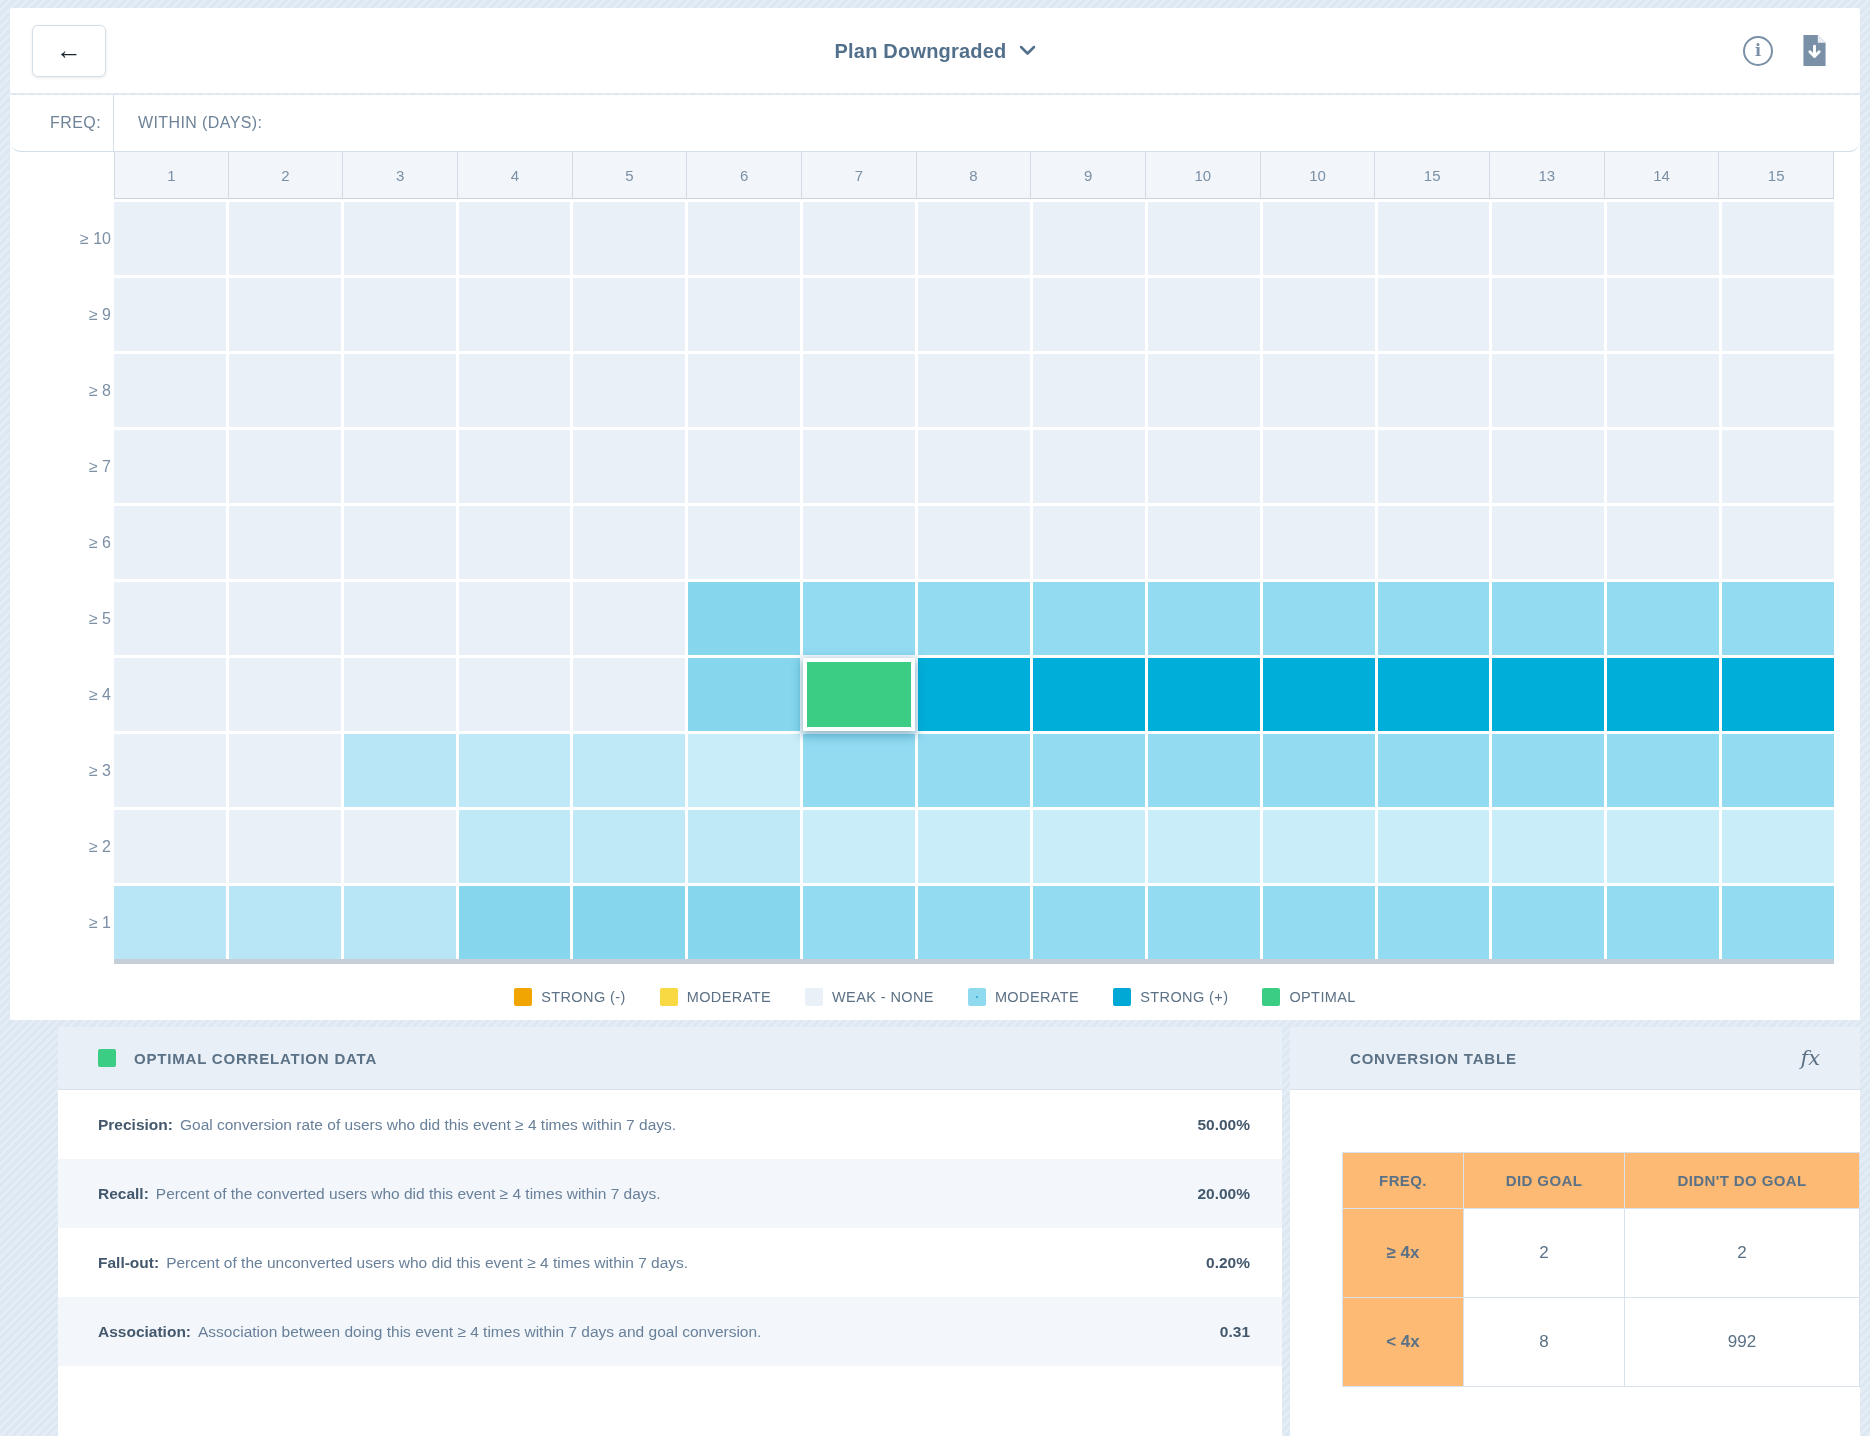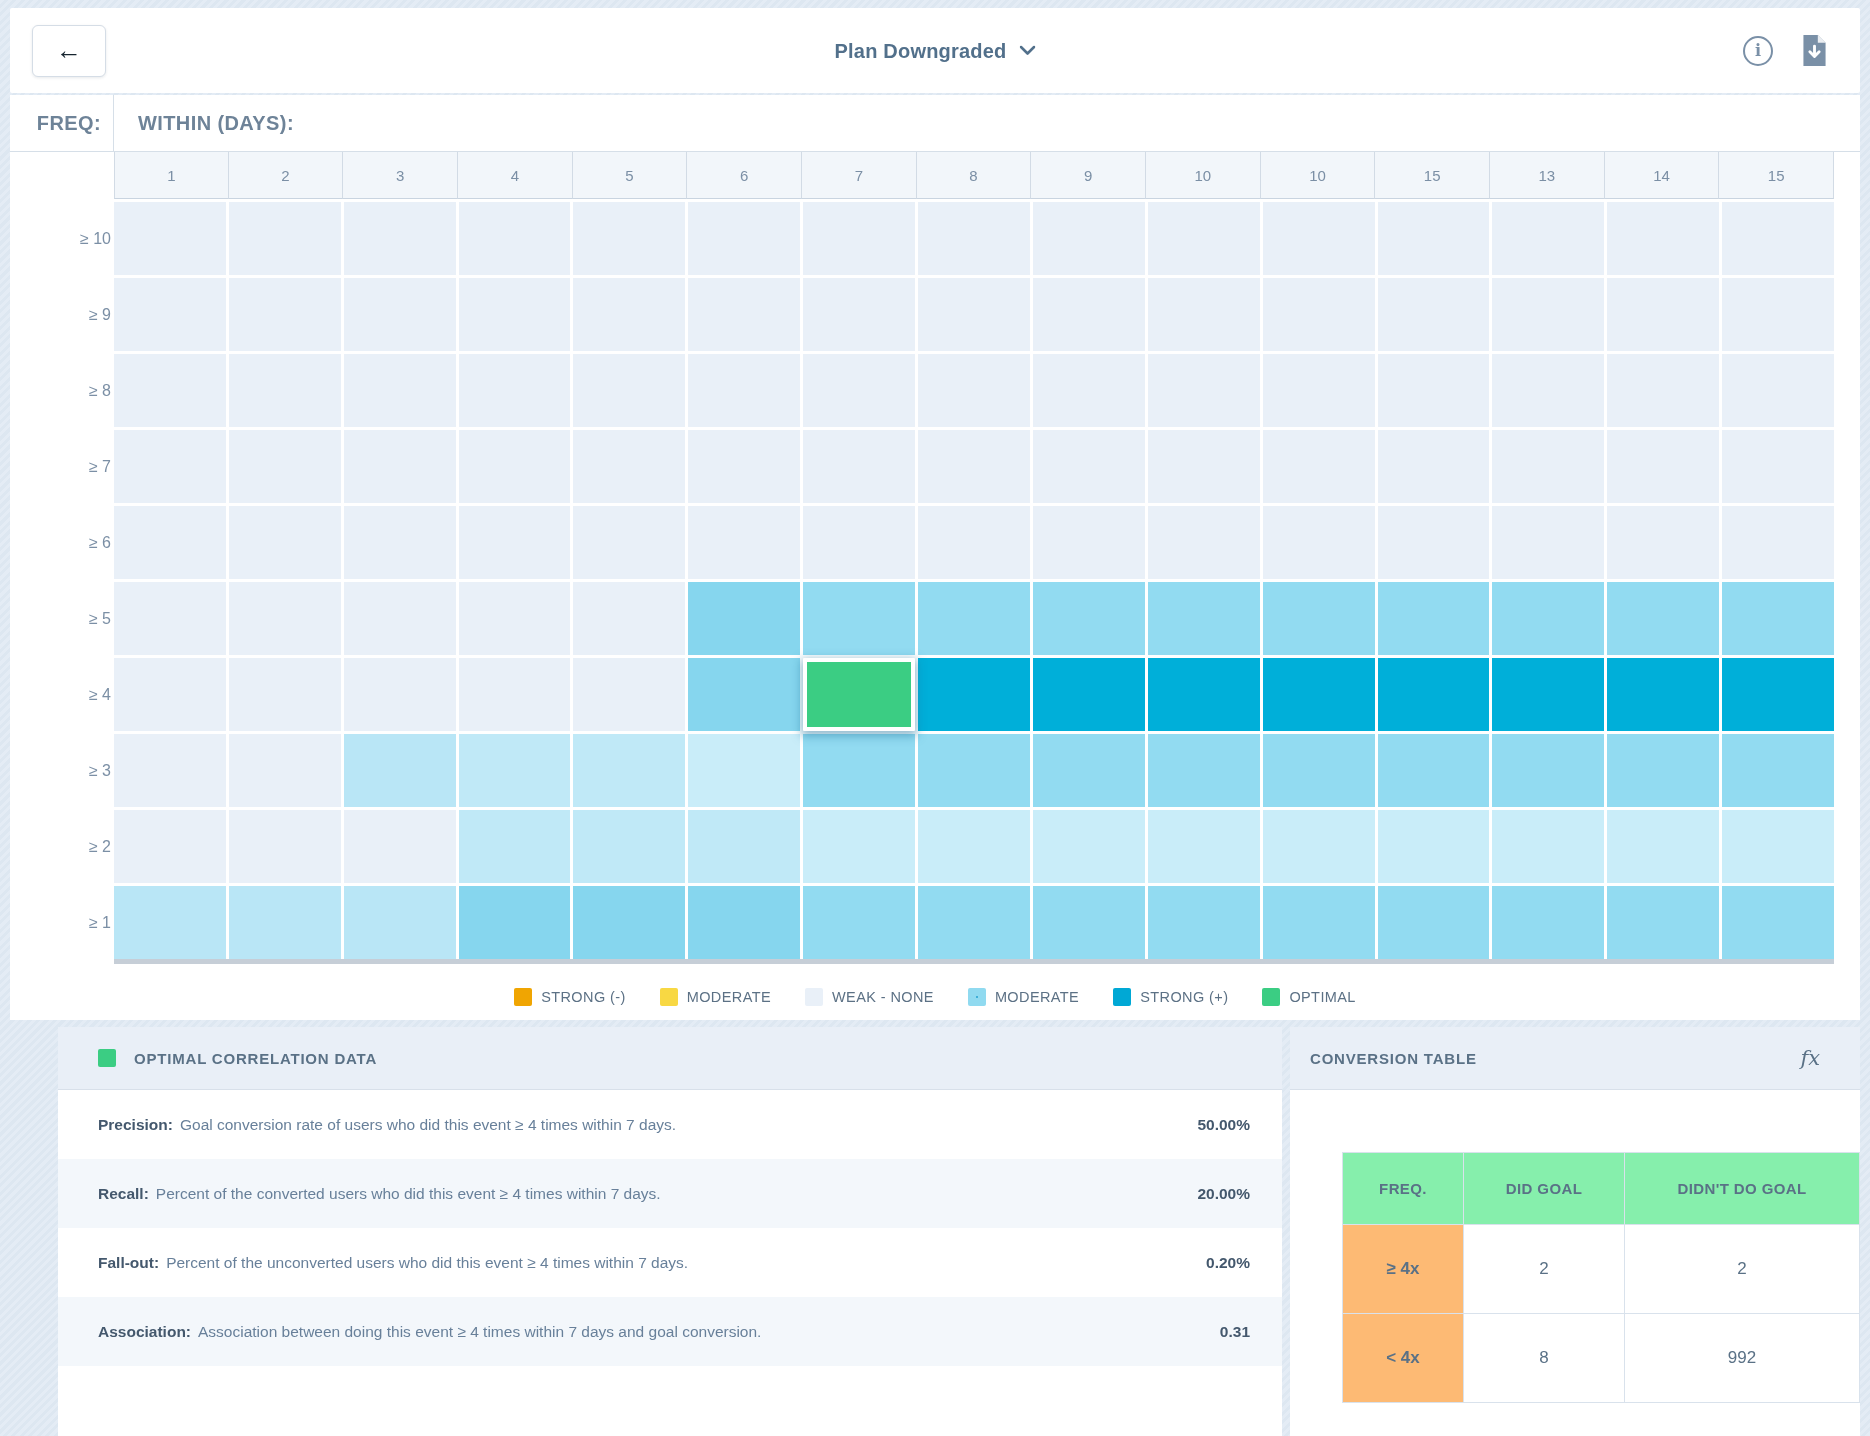--- a/index.html
+++ b/index.html
@@ -16,21 +16,21 @@
     display:flex;align-items:center;justify-content:center;cursor:pointer;}
   .title-wrap{position:absolute;left:50%;top:50%;transform:translate(-50%,-50%);
     display:flex;align-items:center;gap:13px;color:#52708b;font-weight:bold;font-size:20px;letter-spacing:.2px;cursor:pointer;}
   .topbar-icons{position:absolute;right:32px;display:flex;align-items:center;gap:28px;}
   .info-icon{width:26px;height:26px;border:2.5px solid #7a90a7;border-radius:50%;color:#7a90a7;
     font-family:"DejaVu Serif",serif;font-weight:bold;font-size:16px;line-height:1;
     display:flex;align-items:center;justify-content:center;cursor:pointer;}
   
   .hm-panel{height:925px;background:#fff;margin-bottom:7px;}
   .hm-headband{height:56px;border-bottom:1px solid #d6dfe8;display:flex;align-items:stretch;
-    font-weight:bold;color:#6e8398;font-size:20px;letter-spacing:.4px;}
+    font-weight:normal;color:#6e8398;font-size:16px;letter-spacing:.4px;border-radius:11px;}
   .hm-freq{width:104px;box-sizing:border-box;text-align:right;padding-right:12px;border-right:1px solid #d6dfe8;
     display:flex;align-items:center;justify-content:flex-end;}
   .hm-within{padding-left:24px;display:flex;align-items:center;}
   .hm-colrow{display:grid;grid-template-columns:104px repeat(15,1fr);height:47px;padding-right:26px;box-sizing:border-box;}
   .hm-colhead{background:#f2f6fa;border-right:1px solid #d2dbe5;border-bottom:1px solid #c9d4e0;
     display:flex;align-items:center;justify-content:center;color:#7b8fa5;font-size:15px;}
   .hm-colrow > :nth-child(2){border-left:1px solid #d2dbe5;}
   .hm-body{display:grid;grid-template-columns:104px 1fr;padding-right:26px;padding-top:3px;box-sizing:border-box;}
   .hm-labels{display:grid;grid-auto-rows:73px;row-gap:3px;}
   .hm-label{color:#7b8fa5;font-size:16px;display:flex;align-items:center;justify-content:flex-end;padding-right:3px;}
@@ -43,30 +43,30 @@
   .leg-swatch{width:18px;height:18px;border-radius:2px;flex:0 0 auto;}
   .leg-swatch.textured{background-image:radial-gradient(#3fafd8 1.2px,transparent 1.3px);background-size:4.5px 4.5px;}
   
   .bottom{display:flex;gap:8px;height:409px;}
   .panel{background:#fff;box-sizing:border-box;overflow:hidden;}
   .panel-left{width:1224px;margin-left:48px;}
   .panel-right{flex:1;}
   .panel-head{height:63px;background:#e9eff7;border-bottom:1px solid #d8e0ea;display:flex;align-items:center;box-sizing:border-box;}
   .panel-head .swatch{width:18px;height:18px;background:#3bcd83;border-radius:2px;margin-left:40px;flex:0 0 auto;}
   .ptitle{font-weight:bold;color:#5a7186;font-size:15px;letter-spacing:.8px;margin-left:18px;}
-  .panel-right .ptitle{margin-left:20px;}
+  .panel-right .ptitle{margin-left:60px;}
   .fx{margin-left:auto;margin-right:40px;font-family:"DejaVu Serif",serif;font-style:italic;color:#5a7186;font-size:21px;cursor:pointer;}
   .metric-row{height:69px;display:flex;align-items:center;box-sizing:border-box;padding:0 32px 0 40px;font-size:15.5px;color:#68809a;}
   .metric-row:nth-child(even){background:#f3f7fb;}
   .metric-term{font-weight:bold;color:#44586d;margin-right:7px;white-space:nowrap;}
   .metric-val{margin-left:auto;font-weight:bold;color:#44586d;padding-left:20px;white-space:nowrap;}
   
   .conv-table{margin:62px 0 0 52px;border-collapse:collapse;}
   .conv-table th,.conv-table td{border:1px solid #d9e2ec;text-align:center;color:#5a7186;}
-  .conv-table th{background:#86efac;font-size:15px;font-weight:bold;letter-spacing:.4px;height:55px;padding:8px 24px;}
+  .conv-table th{background:#fdba74;font-size:15px;font-weight:bold;letter-spacing:.4px;height:55px;padding:0 24px;}
   .conv-table td{height:86px;font-size:17px;background:#fff;}
   .conv-table td.freq{background:#fdba74;font-weight:bold;width:118px;}
   .conv-table td.did{width:158px;}
   .conv-table td.didnt{width:232px;}
 </style>
 </head>
 <body>
 
 <div class="frame">
 

